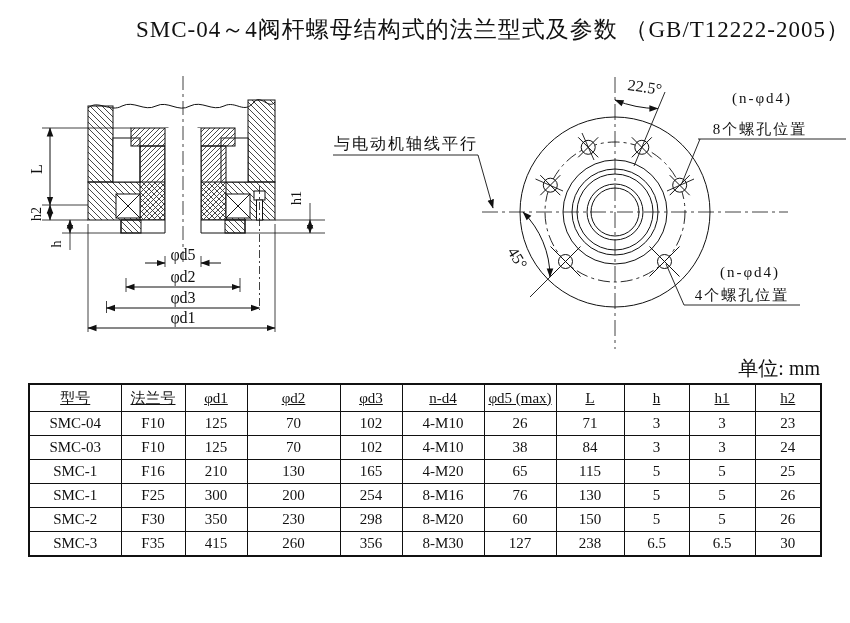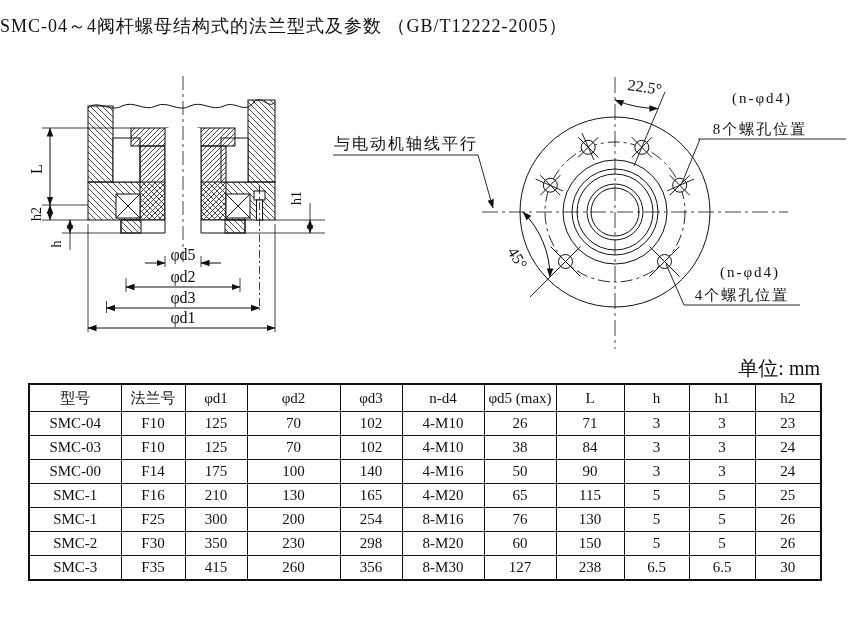--- a/index.html
+++ b/index.html
@@ -1,30 +1,30 @@
 <!DOCTYPE html>
 <html><head>
 <meta charset="utf-8">
 <style>
   html,body{margin:0;padding:0;}
   body{width:850px;height:623px;background:#fff;position:relative;overflow:hidden;
        font-family:"Liberation Serif","DejaVu Serif",serif;color:#111;}
-  .title{position:absolute;top:14px;left:0;width:100%;text-align:left;
-         font-size:18px;letter-spacing:1px;white-space:nowrap;}
+  .title{position:absolute;top:14px;left:0;width:100%;text-align:right;
+         font-size:23px;letter-spacing:1px;white-space:nowrap;}
   .unit-note{position:absolute;left:600px;top:355px;width:220px;text-align:right;font-size:20px;}
   .svg-abs{position:absolute;}
   #secview{left:18px;top:70px;}
   #topview{left:330px;top:65px;}
   svg text{font-family:"Liberation Serif","DejaVu Serif",serif;fill:#111;}
   .cjk{letter-spacing:2px;}
   table.flange{position:absolute;left:28px;top:383px;width:792px;table-layout:fixed;
                border-collapse:collapse;border:2px solid #111;}
   table.flange th,table.flange td{border:1px solid #111;text-align:center;vertical-align:middle;
                font-size:15px;font-weight:normal;padding:0;overflow:hidden;white-space:nowrap;}
-  table.flange th{height:26px;}
+  table.flange th{height:26px;text-decoration:underline;}
   table.flange td{height:23px;}
 </style>
 </head>
 <body>
 
 <div class="title">SMC-04～4阀杆螺母结构式的法兰型式及参数 （GB/T12222-2005）</div>
 
 <svg id="secview" class="svg-abs" width="320" height="285" viewBox="0 0 320 285">
   <defs>
     <pattern id="hA" width="6" height="6" patternUnits="userSpaceOnUse">
@@ -252,33 +252,20 @@
         <td>70</td>
         <td>102</td>
         <td>4-M10</td>
         <td>38</td>
         <td>84</td>
         <td>3</td>
         <td>3</td>
         <td>24</td>
       </tr>
       <tr>
-        <td>SMC-00</td>
-        <td>F14</td>
-        <td>175</td>
-        <td>100</td>
-        <td>140</td>
-        <td>4-M16</td>
-        <td>50</td>
-        <td>90</td>
-        <td>3</td>
-        <td>3</td>
-        <td>24</td>
-      </tr>
-      <tr>
         <td>SMC-1</td>
         <td>F16</td>
         <td>210</td>
         <td>130</td>
         <td>165</td>
         <td>4-M20</td>
         <td>65</td>
         <td>115</td>
         <td>5</td>
         <td>5</td>

